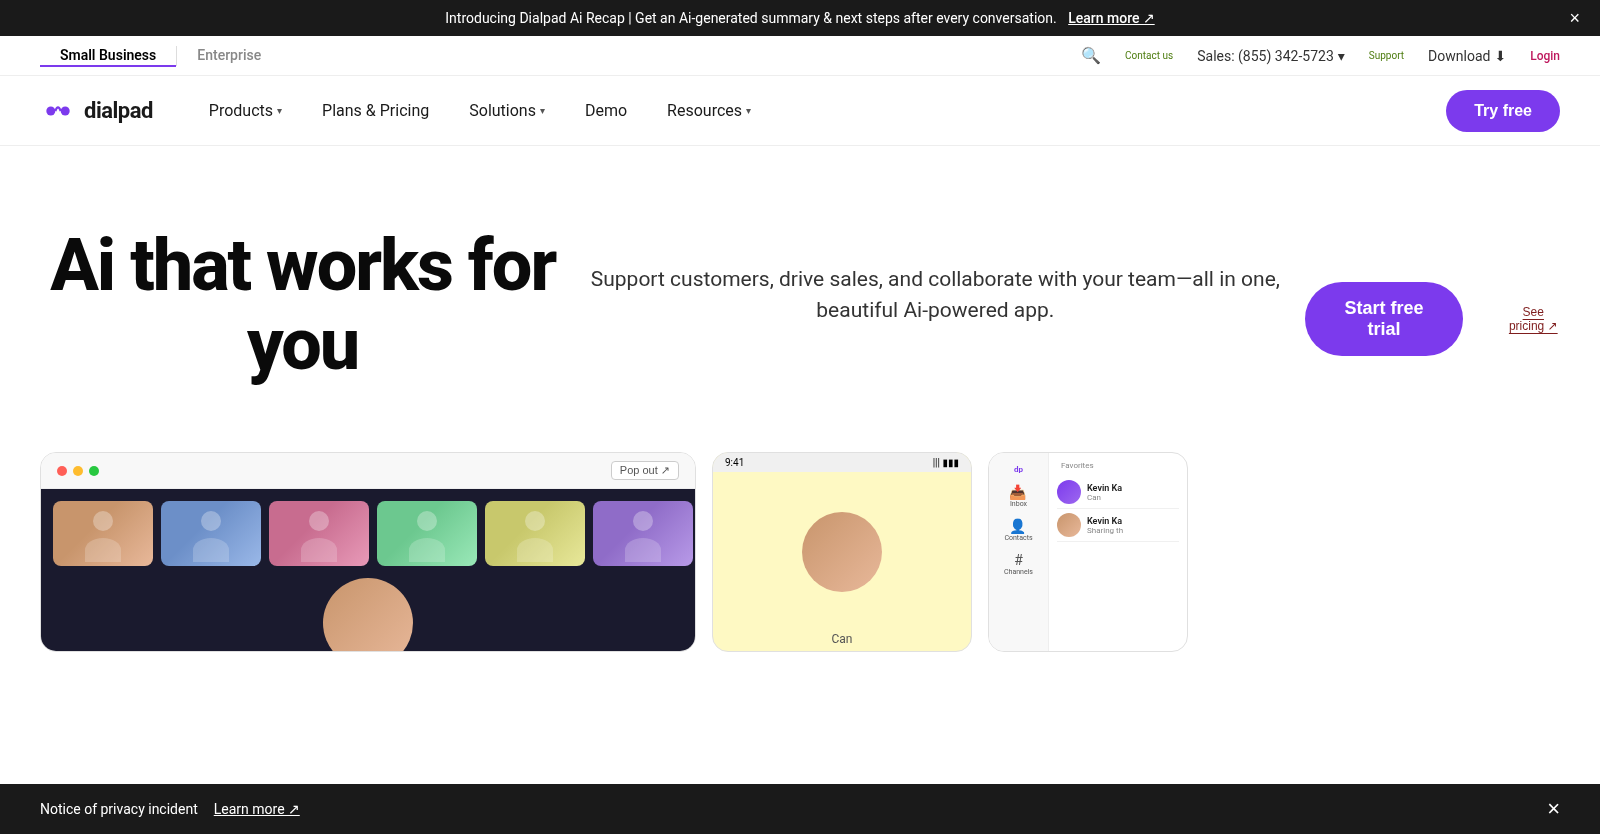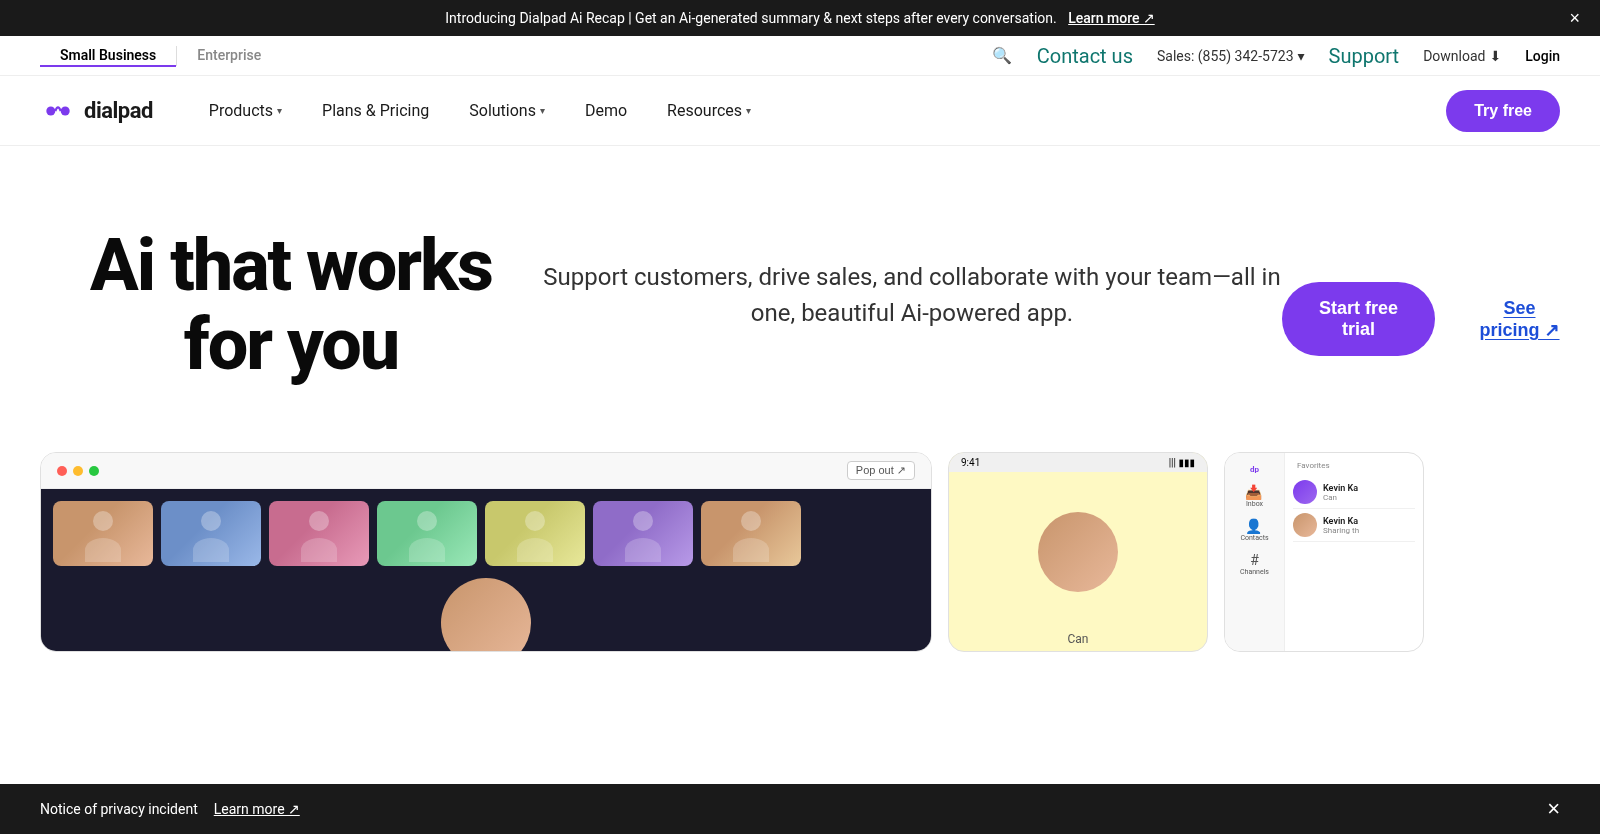--- a/index.html
+++ b/index.html
@@ -74,44 +74,44 @@
       display: flex;
       align-items: center;
       gap: 24px;
     }
     .secondary-nav-right .search-icon {
       font-size: 16px;
       cursor: pointer;
       color: #555;
     }
     .secondary-nav-right .nav-link {
-      font-size: 20px;
-      color: #0f766e;
+      font-size: 10px;
+      color: #4d7c0f;
       cursor: pointer;
       text-decoration: none;
     }
     .secondary-nav-right .phone-link {
       font-size: 14px;
       color: #333;
       cursor: pointer;
       display: flex;
       align-items: center;
       gap: 4px;
     }
     .secondary-nav-right .download-link {
       font-size: 14px;
       color: #333;
       cursor: pointer;
       display: flex;
       align-items: center;
       gap: 4px;
     }
     .secondary-nav-right .login-link {
-      font-size: 14px;
-      color: #000000;
+      font-size: 12px;
+      color: #be185d;
       cursor: pointer;
       font-weight: 500;
     }
     .divider-v {
       width: 1px;
       height: 20px;
       background: #ddd;
     }
 
     
@@ -185,21 +185,21 @@
     }
     .hero-title {
       font-size: 72px;
       font-weight: 800;
       line-height: 1.1;
       color: #0a0a0a;
       letter-spacing: -2px;
       margin-bottom: 28px;
     }
     .hero-subtitle {
-      font-size: 24px;
+      font-size: 21px;
       color: #333;
       line-height: 1.5;
       max-width: 740px;
       margin-bottom: 48px;
       font-weight: 400;
     }
     .hero-cta {
       display: flex;
       align-items: center;
       gap: 44px;
@@ -211,37 +211,37 @@
       border-radius: 50px;
       padding: 16px 36px;
       font-size: 18px;
       font-weight: 600;
       cursor: pointer;
       transition: background 0.15s;
     }
     .btn-secondary {
       background: none;
       border: none;
-      color: #1d4ed8;
-      font-size: 18px;
-      font-weight: 700;
+      color: #7f1d1d;
+      font-size: 12px;
+      font-weight: 400;
       cursor: pointer;
       display: flex;
       align-items: center;
       gap: 6px;
       text-decoration: underline;
       text-underline-offset: 3px;
     }
 
     
     .video-call-card {
       background: #fff;
       border-radius: 16px;
       border: 1px solid #e0e0e0;
-      width: 892px;
+      width: 656px;
       height: 200px;
       overflow: hidden;
       position: relative;
     }
     .video-call-header {
       background: #f8f8f8;
       padding: 8px 16px;
       display: flex;
       align-items: center;
       gap: 6px;

